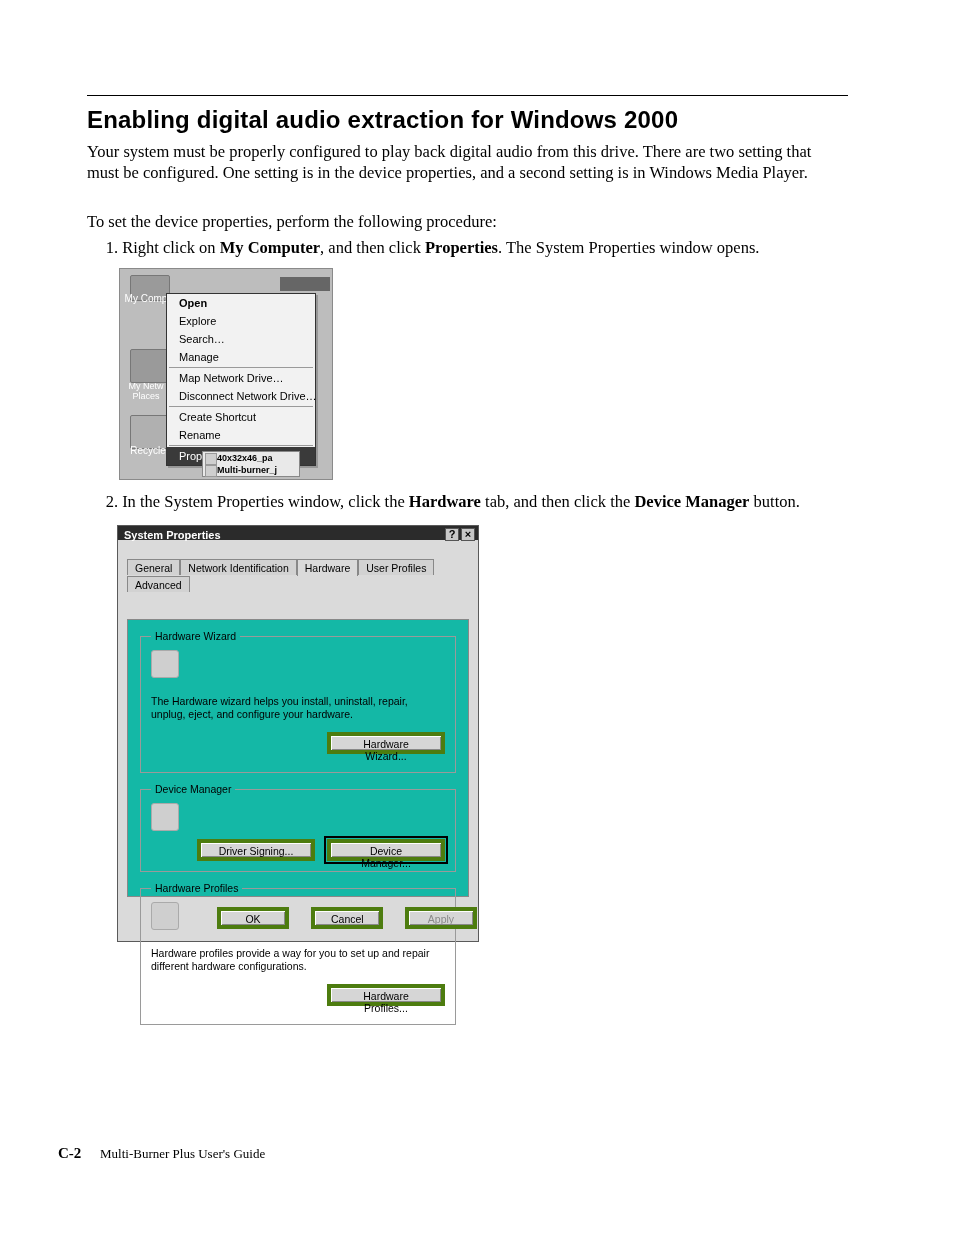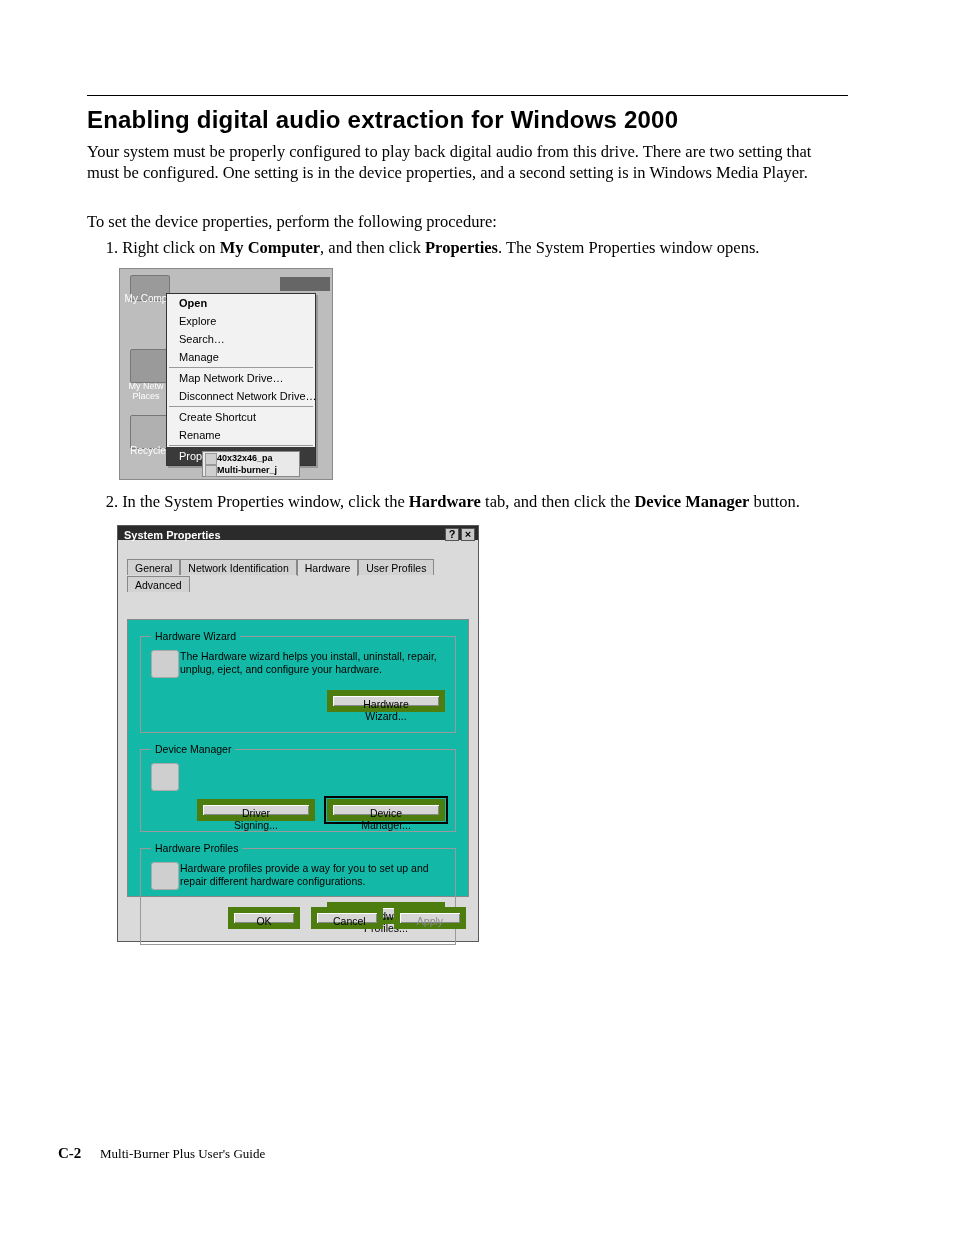--- a/index.html
+++ b/index.html
@@ -192,45 +192,45 @@
     background:#14b8a6;
     margin-top:43px;
   }
   .shot2 fieldset {
     border:1px solid #9a9a9a;
     margin: 10px 12px 0 12px;
     padding: 8px 10px 10px 10px;
     font-size:10.5px; color:#000;
   }
   .shot2 legend { font-size:10.5px; padding:0 4px;}
-  .shot2 .fs-row { display:flex; gap:1px; }
+  .shot2 .fs-row { display:flex; gap:17px;flex-direction:column; }
   .shot2 .fs-icon {
     width:28px; height:28px; flex:0 0 28px;
     background:#cfcfcf; border:1px solid #aaa; border-radius:3px;
   }
   .shot2 .fs-text { flex:1; font-size:10.5px; line-height:1.2;}
   .shot2 .btnrow { text-align:right; margin-top:12px; }
   .shot2 .btnrow-2 { display:flex; justify-content:flex-end; gap:12px; margin-top:8px;}
   .shot2 button.wbtn2 {
     font-family: inherit;
     font-size:10.5px;
     background:#d6d6d6;
-    border:6px solid #4d7c0f;
+    border:4px solid #4d7c0f;
     box-shadow: 1px 1px 0 #fff inset, -1px -1px 0 #888 inset;
     padding: 2px 16px;
     width:118px; height:22px;
     cursor:default;
   }
   .shot2 button.emph {
     outline:2.5px solid #000;
     outline-offset:1px;
   }
   .shot2 .dlg-buttons {
-    position:absolute; right:12px; bottom:12px;
-    display:flex; gap:11px;
+    position:absolute; right:1px; bottom:12px;
+    display:flex; gap:22px;
   }
   .shot2 .dlg-buttons button.wbtn2 { width:72px; }
   .shot2 button.disabled { color:#8a8a8a; }
 
 </style>
 </head>
 <body>
 
 <div class="page">
   <div class="rule"></div>

